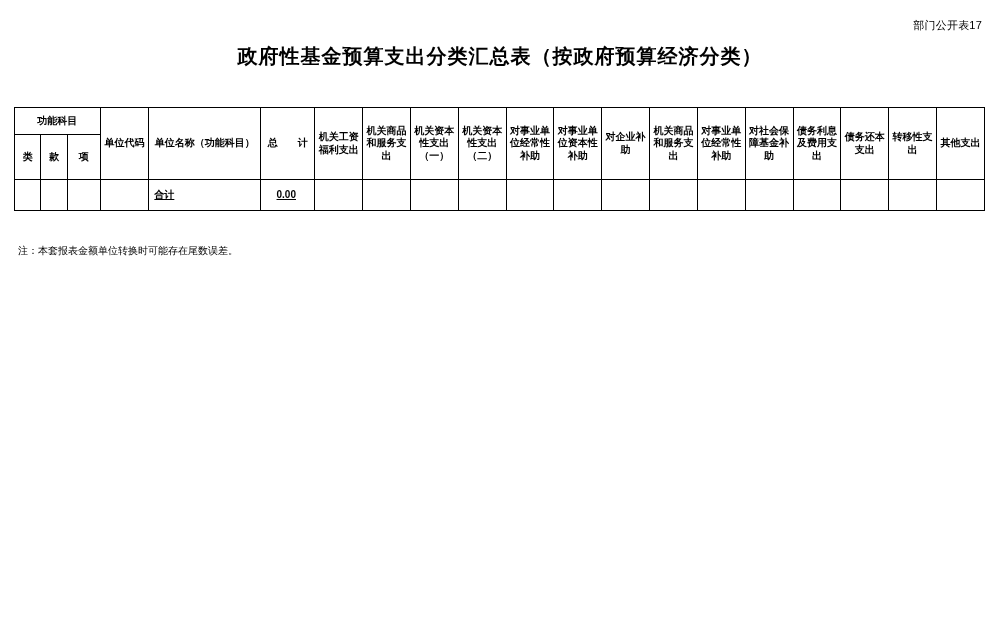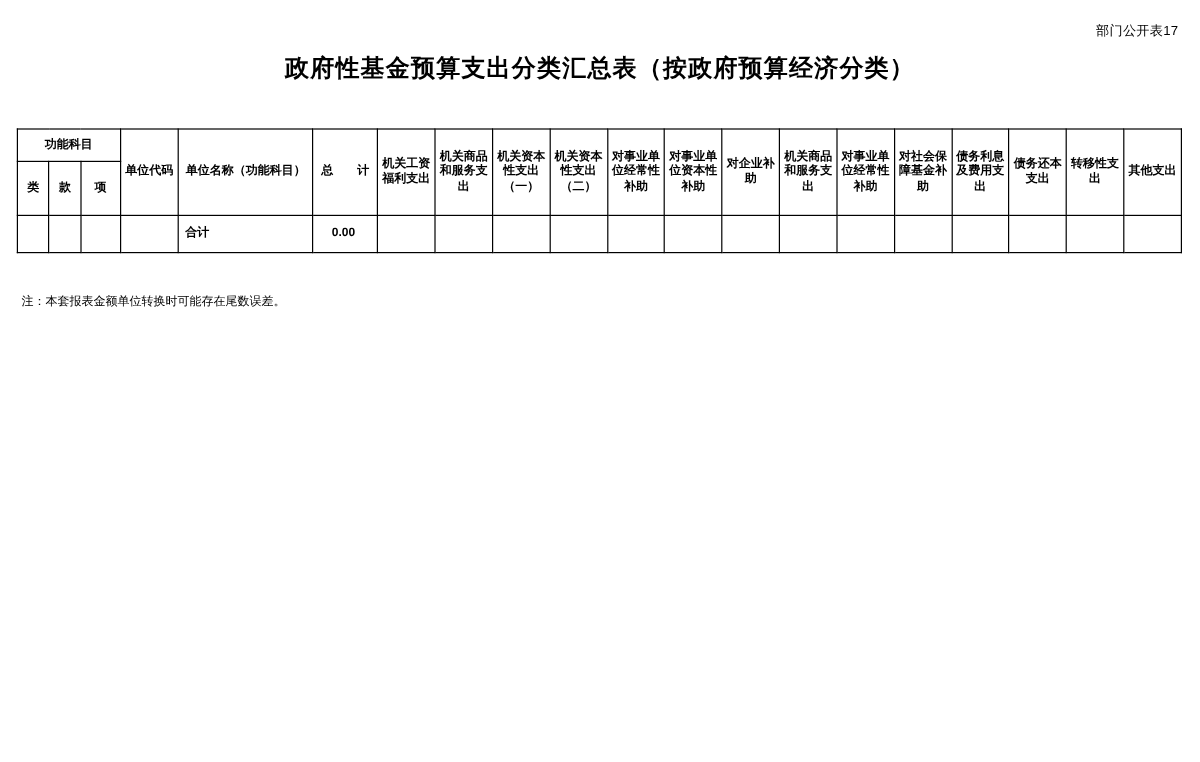--- a/index.html
+++ b/index.html
@@ -79,20 +79,21 @@
     margin-left: 16px;
   }
   .h-func { height: 22px; }
   .h-sub { height: 40px; }
   .tallcell { height: 62px; }
   .bodyrow td {
     height: 26px;
     font-weight: normal;
     font-size: 10px;
     text-align: center;
+    text-decoration: underline;
   }
   .bodyrow td.name {
     text-align: left;
     padding-left: 5px;
   }
   .bodyrow td.num {
     text-align: center;
     padding-right: 6px;
   }
   .note {

